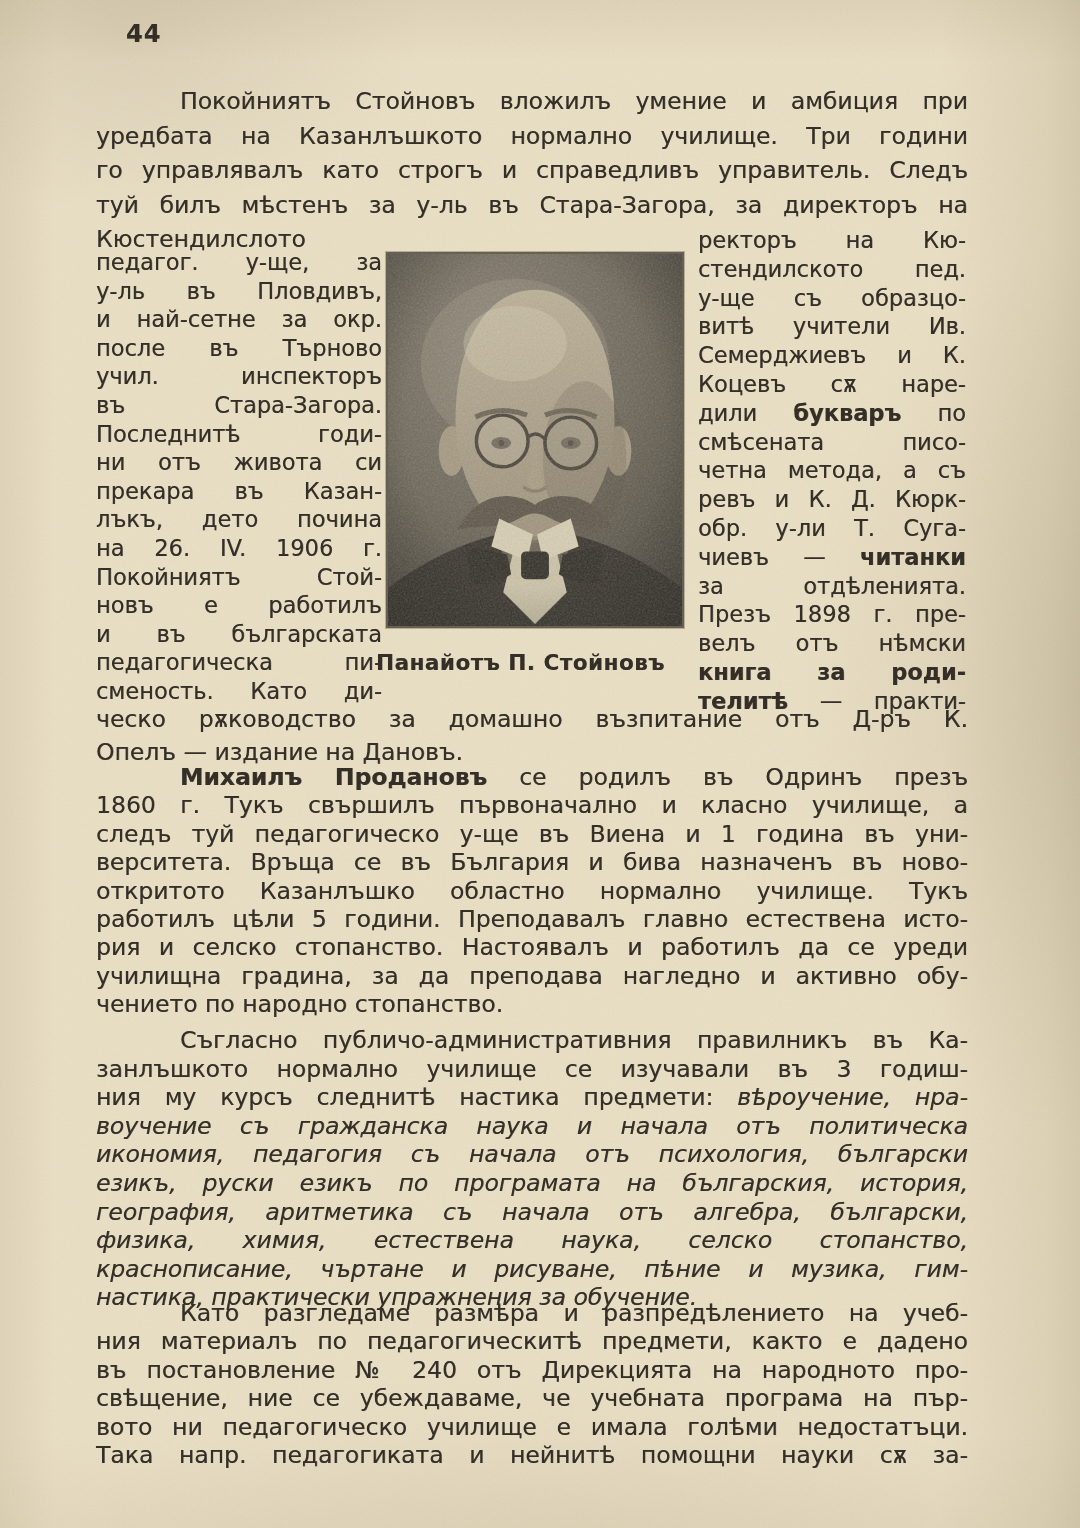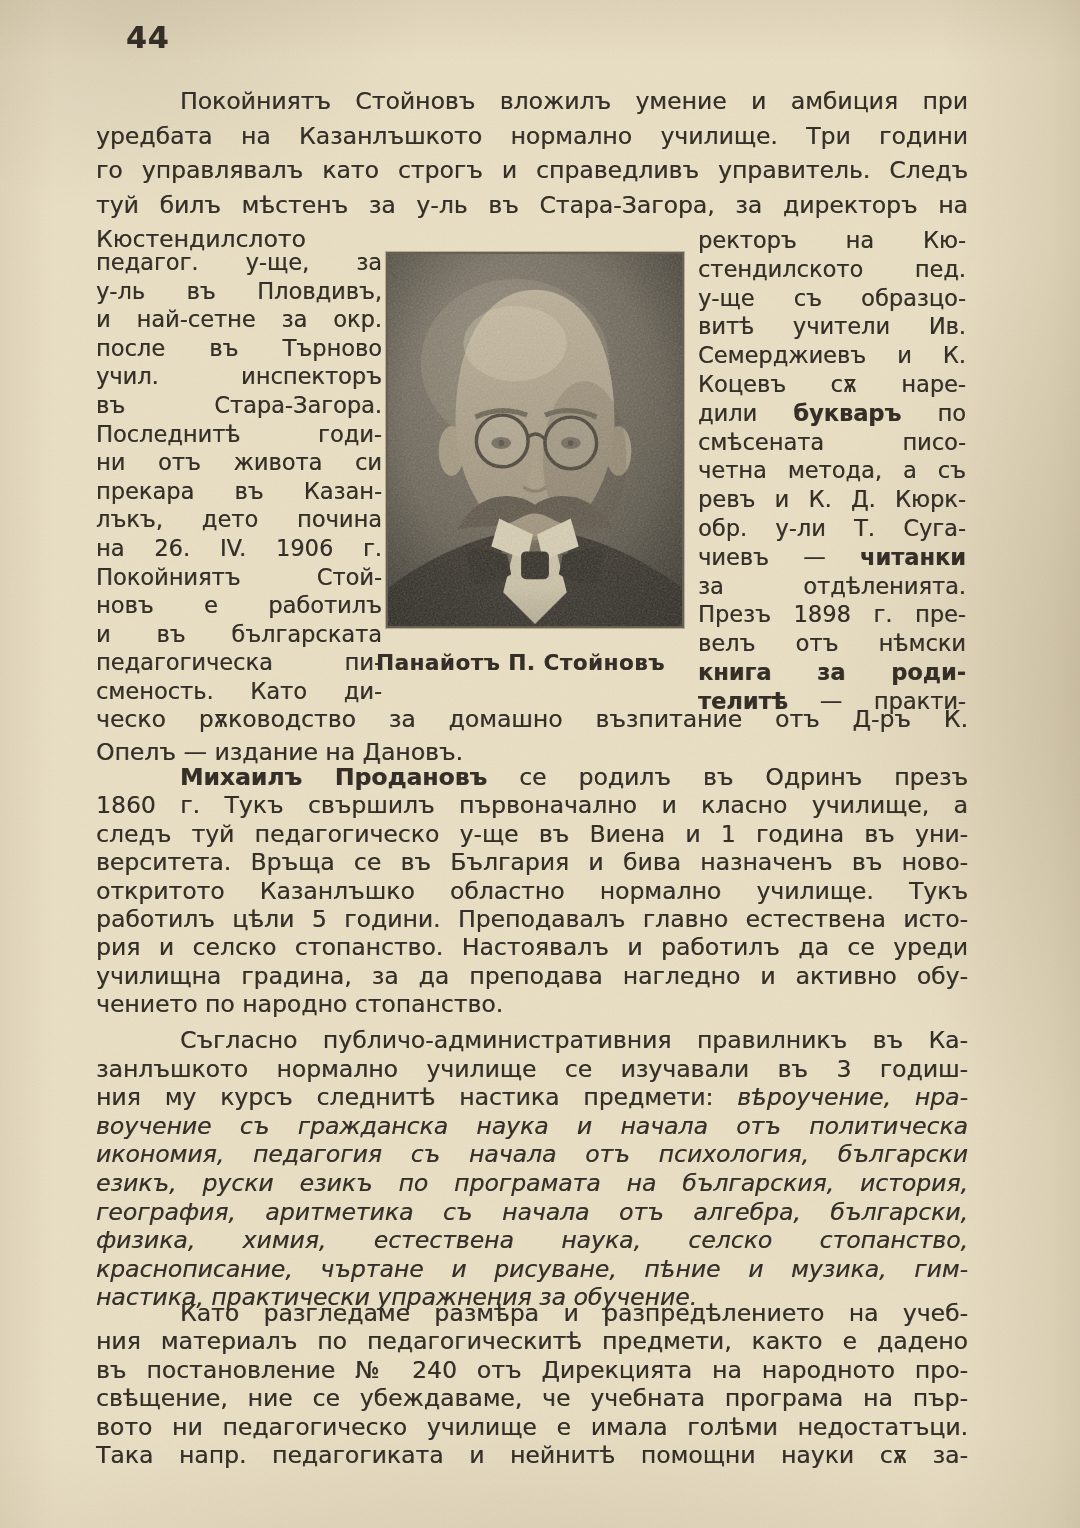--- a/index.html
+++ b/index.html
@@ -16,21 +16,21 @@
       #e9dfc4;
   }
   .texture{position:absolute;left:0;top:0;pointer-events:none;}
   .block{position:absolute;}
   .line{text-align:justify;text-align-last:justify;}
   .line.last{text-align-last:left;}
   .line.ind{text-indent:84px;}
   .b{font-weight:bold;}
   .it{font-style:italic;}
   .ink{text-shadow:0.4px 0.3px 0 rgba(46,40,32,0.55);}
-  #pagenum{left:126px;top:20px;font-size:30px;font-weight:bold;letter-spacing:1px;}
+  #pagenum{left:126px;top:20px;font-size:24px;font-weight:bold;letter-spacing:1px;}
   #intro{left:96px;top:84px;width:872px;font-size:23.5px;line-height:34.5px;}
   #leftcol{left:96px;top:248px;width:286px;font-size:22.5px;line-height:28.6px;}
   #rightcol{left:698px;top:226px;width:268px;font-size:22.5px;line-height:28.8px;}
   #photo{left:386px;top:252px;width:298px;height:376px;}
   #photo svg{display:block;width:100%;height:100%;border:2px solid rgba(55,48,38,0.75);box-sizing:border-box;box-shadow:0 0 0 1px rgba(90,80,60,0.35);}
   #caption{left:376px;top:650px;width:318px;font-size:21.5px;font-weight:bold;text-align:left;letter-spacing:0.5px;white-space:nowrap;}
   #cont{left:96px;top:703px;width:872px;font-size:23.5px;line-height:32.5px;}
   #prodanov{left:96px;top:763px;width:872px;font-size:23.5px;line-height:28.4px;}
   #curriculum{left:96px;top:1026px;width:872px;font-size:23.5px;line-height:28.6px;}
   #review{left:96px;top:1299px;width:872px;font-size:23.5px;line-height:28.4px;}

